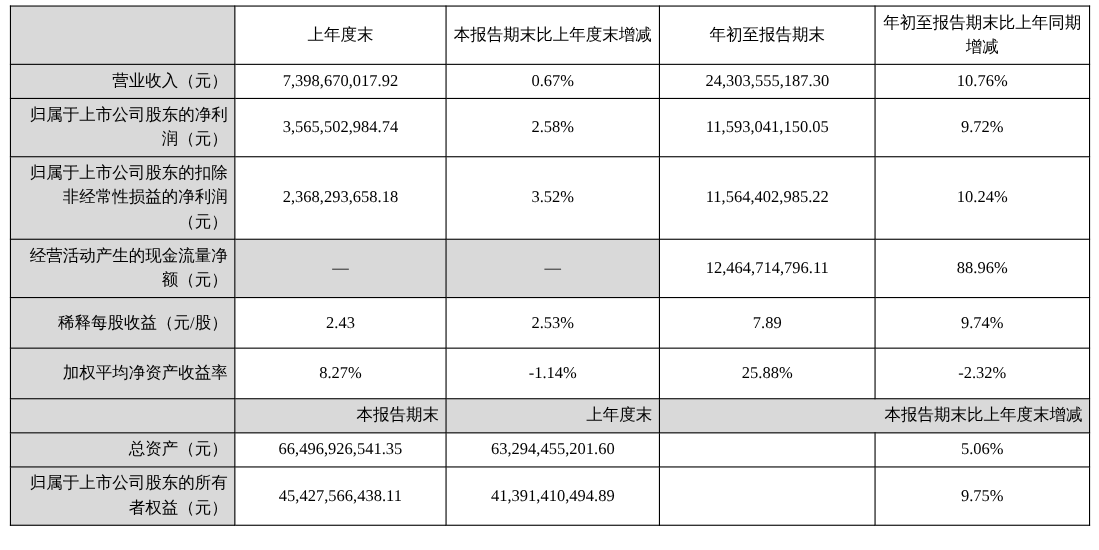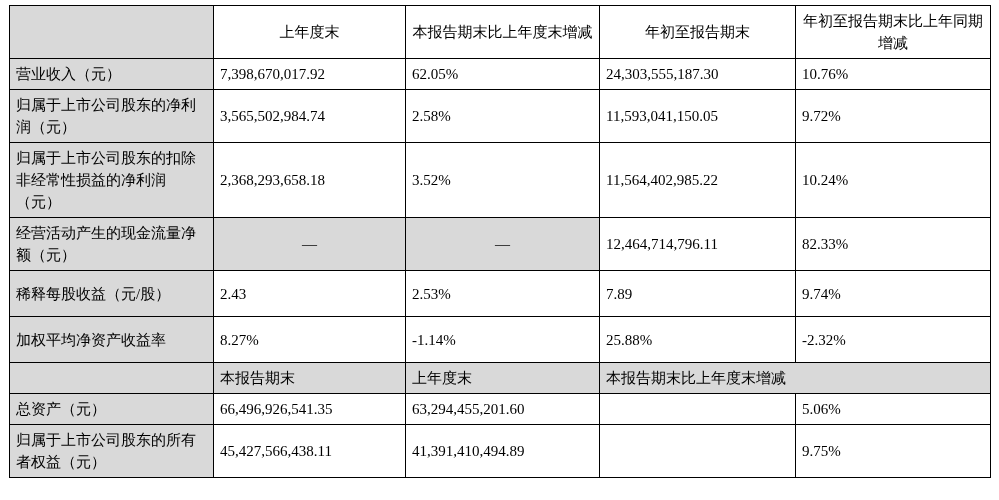--- a/index.html
+++ b/index.html
@@ -34,28 +34,28 @@
     vertical-align: middle;
     word-break: break-all;
   }
   .shade {
     background: #d9d9d9;
   }
   .white {
     background: #ffffff;
   }
   .c-label {
-    text-align: left;
+    text-align: right;
   }
   .c-num {
-    text-align: left;
+    text-align: center;
     font-family: "Liberation Serif", "DejaVu Serif", serif;
   }
   .c-center {
-    text-align: left;
+    text-align: right;
   }
   .hdr {
     text-align: center;
     height: 44px;
   }
   .dash {
     text-align: center;
   }
   
   col.w1 { width: 204px; }
@@ -84,21 +84,21 @@
         <td class="shade hdr"></td>
         <td class="white hdr">上年度末</td>
         <td class="white hdr">本报告期末比上年度末增减</td>
         <td class="white hdr">年初至报告期末</td>
         <td class="white hdr">年初至报告期末比上年同期增减</td>
       </tr>
 
       <tr class="row-h">
         <td class="shade c-label">营业收入（元）</td>
         <td class="white c-num">7,398,670,017.92</td>
-        <td class="white c-num">62.05%</td>
+        <td class="white c-num">0.67%</td>
         <td class="white c-num">24,303,555,187.30</td>
         <td class="white c-num">10.76%</td>
       </tr>
 
       <tr class="tall2">
         <td class="shade c-label">归属于上市公司股东的净利润（元）</td>
         <td class="white c-num">3,565,502,984.74</td>
         <td class="white c-num">2.58%</td>
         <td class="white c-num">11,593,041,150.05</td>
         <td class="white c-num">9.72%</td>
@@ -110,21 +110,21 @@
         <td class="white c-num">3.52%</td>
         <td class="white c-num">11,564,402,985.22</td>
         <td class="white c-num">10.24%</td>
       </tr>
 
       <tr class="tall2">
         <td class="shade c-label">经营活动产生的现金流量净额（元）</td>
         <td class="shade dash">—</td>
         <td class="shade dash">—</td>
         <td class="white c-num">12,464,714,796.11</td>
-        <td class="white c-num">82.33%</td>
+        <td class="white c-num">88.96%</td>
       </tr>
 
 
       <tr class="tall2">
         <td class="shade c-label">稀释每股收益（元/股）</td>
         <td class="white c-num">2.43</td>
         <td class="white c-num">2.53%</td>
         <td class="white c-num">7.89</td>
         <td class="white c-num">9.74%</td>
       </tr>

